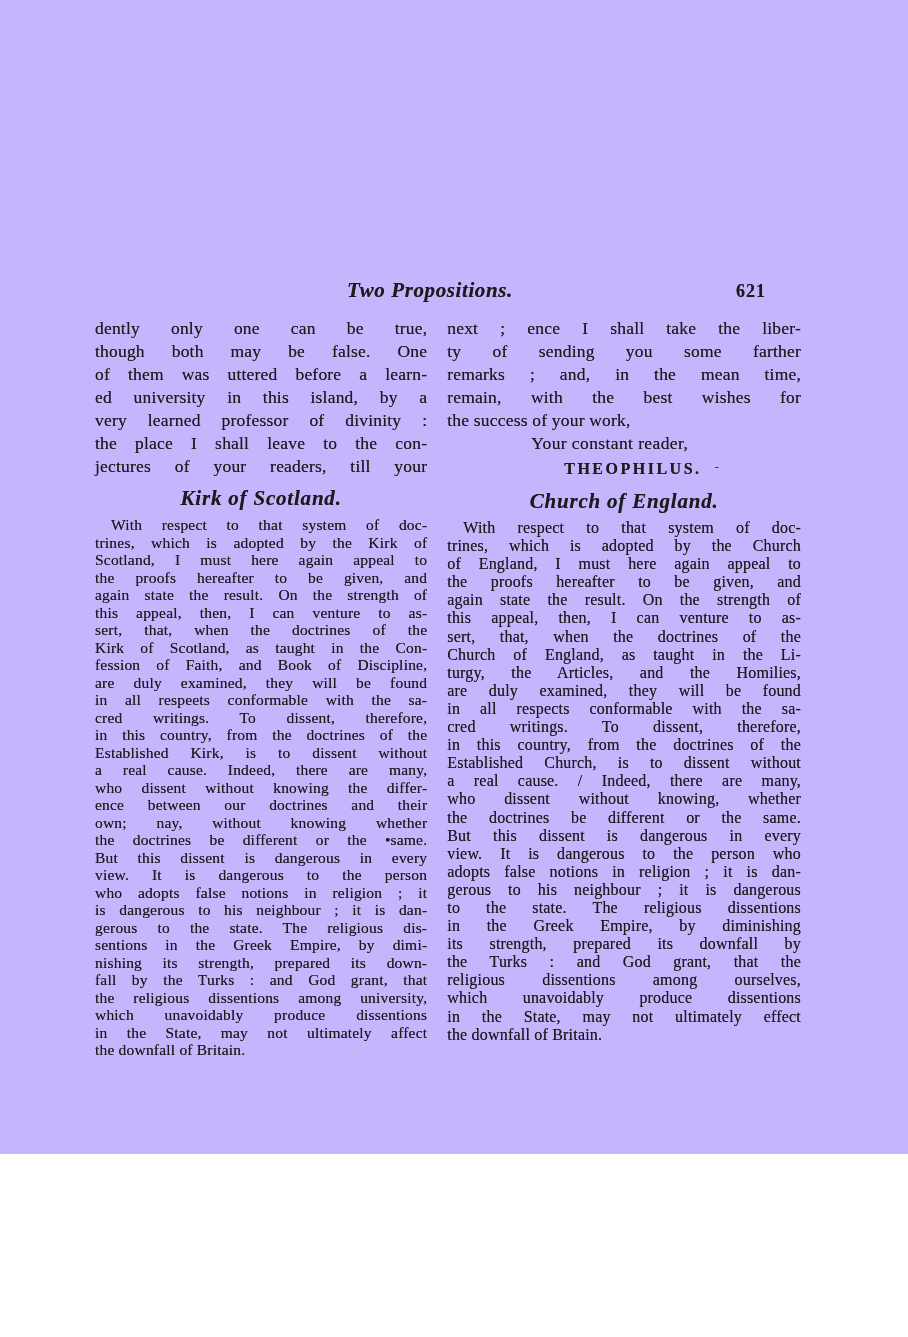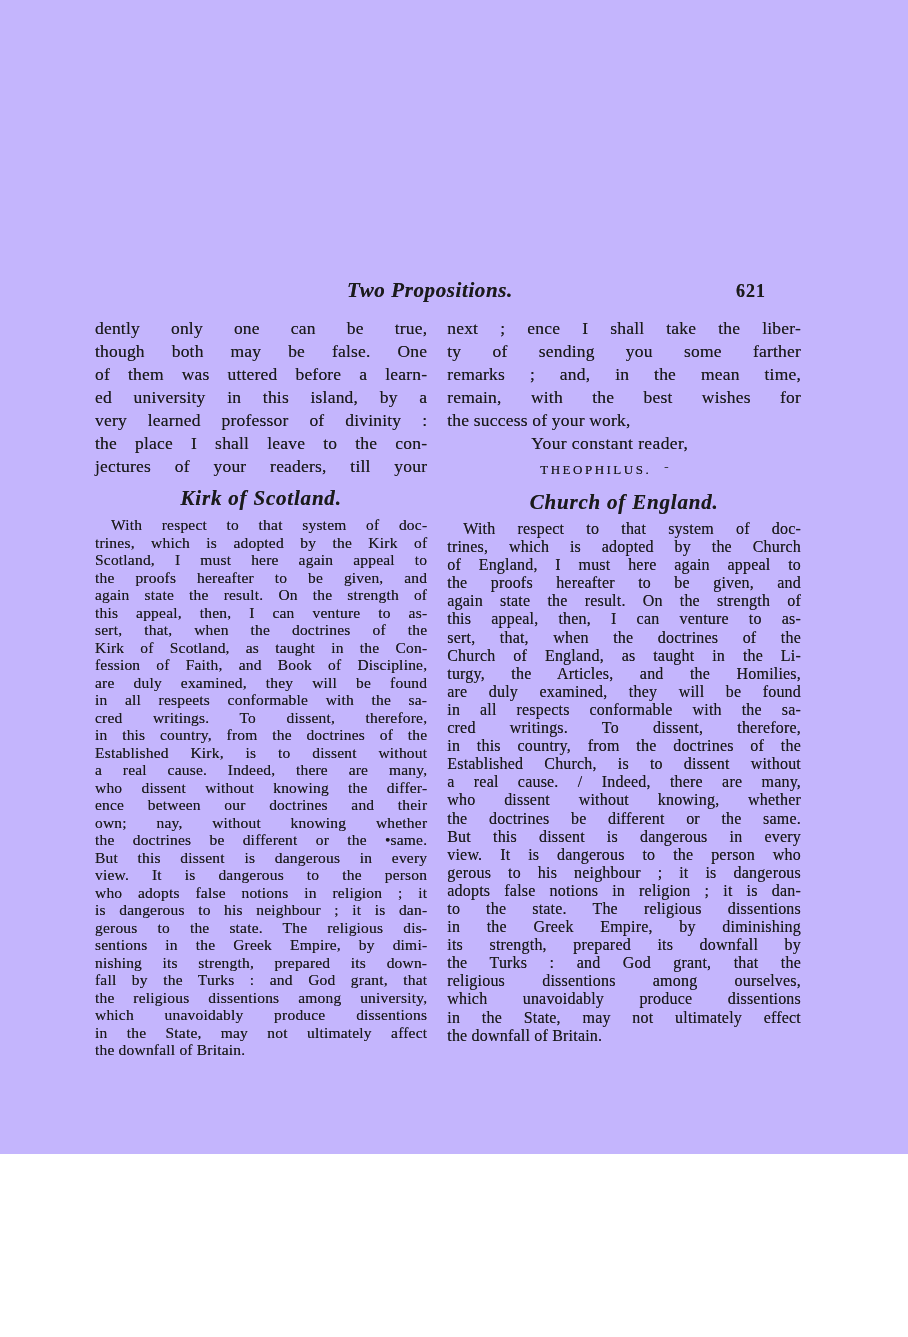--- a/index.html
+++ b/index.html
@@ -59,23 +59,23 @@
     margin-left: 84px;
     font-size: 17.5px;
     line-height: 22px;
     letter-spacing: 0.4px;
   }
   .signature-row {
     line-height: 25px;
     white-space: nowrap;
   }
   .signature {
-    margin-left: 93px;
-    font-size: 13px;
-    font-weight: normal;
+    margin-left: 117px;
+    font-size: 16px;
+    font-weight: bold;
     letter-spacing: 2.5px;
   }
   .sig-mark {
     margin-left: 9px;
     font-size: 13px;
     color: #3a3a3a;
     vertical-align: 3px;
   }
 
   .section-heading {
@@ -190,22 +190,22 @@
           <div class="line">are duly examined, they will be found</div>
           <div class="line">in all respects conformable with the sa-</div>
           <div class="line">cred writings.  To dissent, therefore,</div>
           <div class="line">in this country, from the doctrines of the</div>
           <div class="line">Established Church, is to dissent without</div>
           <div class="line">a real cause. /  Indeed, there are many,</div>
           <div class="line">who dissent without knowing, whether</div>
           <div class="line">the doctrines be different or the same.</div>
           <div class="line">But this dissent is dangerous in every</div>
           <div class="line">view.  It is dangerous to the person who</div>
+          <div class="line">adopts false notions in religion ; it is dan-</div>
           <div class="line">gerous to his neighbour ; it is dangerous</div>
-          <div class="line">adopts false notions in religion ; it is dan-</div>
           <div class="line">to the state.   The religious dissentions</div>
           <div class="line">in the Greek Empire, by diminishing</div>
           <div class="line">its strength, prepared its downfall by</div>
           <div class="line">the Turks :  and God grant, that the</div>
           <div class="line">religious dissentions among ourselves,</div>
           <div class="line">which unavoidably produce dissentions</div>
           <div class="line">in the State, may not ultimately effect</div>
           <div class="line flush">the downfall of Britain.</div>
         </div>
     </div>

